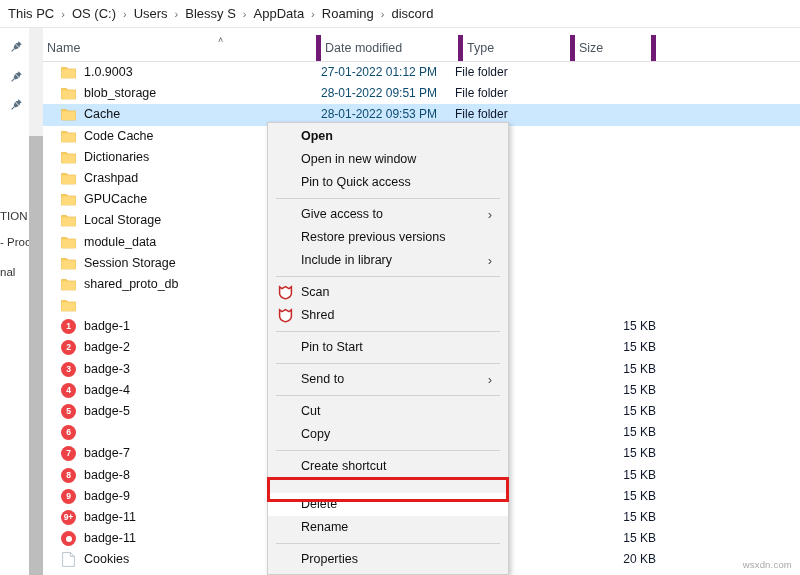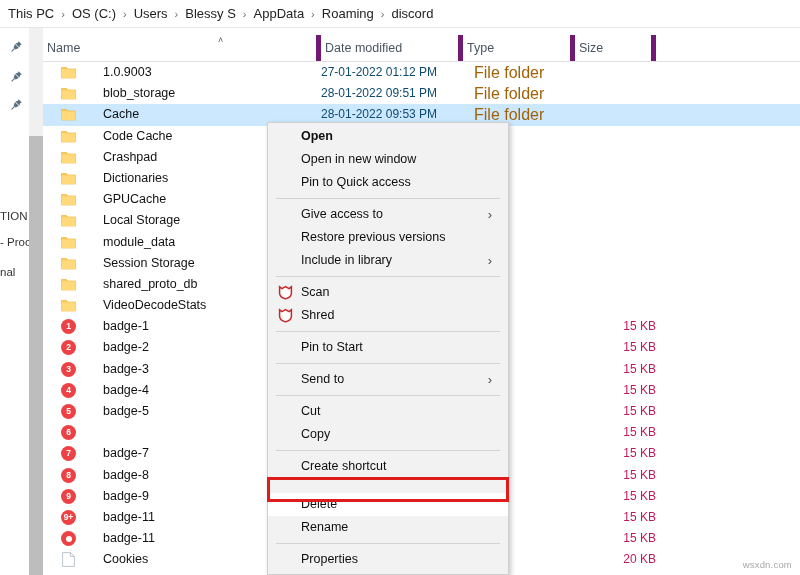--- a/index.html
+++ b/index.html
@@ -85,33 +85,33 @@
   .filelist {
     position: absolute; left: 43px; top: 62px; width: 757px; height: 513px;
     background: #ffffff;
   }
   .row {
     position: relative; height: 21.2px; width: 757px;
   }
   .row.selected { background: #cce8ff; }
   .cell-name {
     position: absolute; left: 0; top: 0; height: 21.2px; line-height: 21.2px;
-    font-size: 12.5px; color: #111; padding-left: 60px; white-space: nowrap;
+    font-size: 12.5px; color: #111; padding-left: 41px; white-space: nowrap;
   }
   .cell-date {
     position: absolute; left: 278px; top: 0; height: 21.2px; line-height: 21.2px;
     font-size: 12px; color: #0c4a6e; white-space: nowrap;
   }
   .cell-type {
-    position: absolute; left: 431px; top: 0; height: 21.2px; line-height: 21.2px;
-    font-size: 16px; color: #a16207; white-space: nowrap;
+    position: absolute; left: 412px; top: 0; height: 21.2px; line-height: 21.2px;
+    font-size: 12px; color: #0f172a; white-space: nowrap;
   }
   .cell-size {
     position: absolute; left: 500px; top: 0; width: 113px; height: 21.2px;
-    line-height: 21.2px; font-size: 12px; color: #be185d; text-align: right;
+    line-height: 21.2px; font-size: 12px; color: #0f172a; text-align: right;
     white-space: nowrap;
   }
 
   .folder-ico { position:absolute; left:18px; top:4px; width:15px; height:13px; }
 
   .badge-ico {
     position: absolute; left: 18px; top: 3px;
     width: 15px; height: 15px; border-radius: 50%;
     background: #ed4245;
     color: #ffffff; font-size: 8.5px; font-weight: bold;
@@ -271,40 +271,40 @@
         <div class="cell-name">Code Cache</div>
         <div class="cell-date"></div>
         <div class="cell-type">er</div>
         <div class="cell-size"></div>
       </div>
       <div class="row">
         <div class="folder-ico"><svg width="15" height="13" viewBox="0 0 15 13">
             <path d="M0.5 1.5 L5.5 1.5 L6.8 3.0 L14.5 3.0 L14.5 12 L0.5 12 Z" fill="#fbcd5a" stroke="#e8b444" stroke-width="0.7"></path>
             <path d="M0.5 3.4 L14.5 3.4 L14.5 12 L0.5 12 Z" fill="#ffd97a"></path>
           </svg></div>
+        <div class="cell-name">Dictionaries</div>
+        <div class="cell-date"></div>
+        <div class="cell-type">er</div>
+        <div class="cell-size"></div>
+      </div>
+      <div class="row">
+        <div class="folder-ico"><svg width="15" height="13" viewBox="0 0 15 13">
+            <path d="M0.5 1.5 L5.5 1.5 L6.8 3.0 L14.5 3.0 L14.5 12 L0.5 12 Z" fill="#fbcd5a" stroke="#e8b444" stroke-width="0.7"></path>
+            <path d="M0.5 3.4 L14.5 3.4 L14.5 12 L0.5 12 Z" fill="#ffd97a"></path>
+          </svg></div>
         <div class="cell-name">Crashpad</div>
         <div class="cell-date"></div>
         <div class="cell-type">er</div>
         <div class="cell-size"></div>
       </div>
       <div class="row">
         <div class="folder-ico"><svg width="15" height="13" viewBox="0 0 15 13">
             <path d="M0.5 1.5 L5.5 1.5 L6.8 3.0 L14.5 3.0 L14.5 12 L0.5 12 Z" fill="#fbcd5a" stroke="#e8b444" stroke-width="0.7"></path>
             <path d="M0.5 3.4 L14.5 3.4 L14.5 12 L0.5 12 Z" fill="#ffd97a"></path>
           </svg></div>
-        <div class="cell-name">Dictionaries</div>
-        <div class="cell-date"></div>
-        <div class="cell-type">er</div>
-        <div class="cell-size"></div>
-      </div>
-      <div class="row">
-        <div class="folder-ico"><svg width="15" height="13" viewBox="0 0 15 13">
-            <path d="M0.5 1.5 L5.5 1.5 L6.8 3.0 L14.5 3.0 L14.5 12 L0.5 12 Z" fill="#fbcd5a" stroke="#e8b444" stroke-width="0.7"></path>
-            <path d="M0.5 3.4 L14.5 3.4 L14.5 12 L0.5 12 Z" fill="#ffd97a"></path>
-          </svg></div>
         <div class="cell-name">GPUCache</div>
         <div class="cell-date"></div>
         <div class="cell-type">er</div>
         <div class="cell-size"></div>
       </div>
       <div class="row">
         <div class="folder-ico"><svg width="15" height="13" viewBox="0 0 15 13">
             <path d="M0.5 1.5 L5.5 1.5 L6.8 3.0 L14.5 3.0 L14.5 12 L0.5 12 Z" fill="#fbcd5a" stroke="#e8b444" stroke-width="0.7"></path>
             <path d="M0.5 3.4 L14.5 3.4 L14.5 12 L0.5 12 Z" fill="#ffd97a"></path>
           </svg></div>
@@ -341,21 +341,20 @@
         <div class="cell-name">shared_proto_db</div>
         <div class="cell-date"></div>
         <div class="cell-type">er</div>
         <div class="cell-size"></div>
       </div>
       <div class="row">
         <div class="folder-ico"><svg width="15" height="13" viewBox="0 0 15 13">
             <path d="M0.5 1.5 L5.5 1.5 L6.8 3.0 L14.5 3.0 L14.5 12 L0.5 12 Z" fill="#fbcd5a" stroke="#e8b444" stroke-width="0.7"></path>
             <path d="M0.5 3.4 L14.5 3.4 L14.5 12 L0.5 12 Z" fill="#ffd97a"></path>
           </svg></div>
-        <div class="cell-name">VideoDecodeStats</div>
         <div class="cell-date"></div>
         <div class="cell-type">er</div>
         <div class="cell-size"></div>
       </div>
       <div class="row">
         <div class="badge-ico">1</div>
         <div class="cell-name">badge-1</div>
         <div class="cell-date"></div>
         <div class="cell-type"></div>
         <div class="cell-size">15 KB</div>

